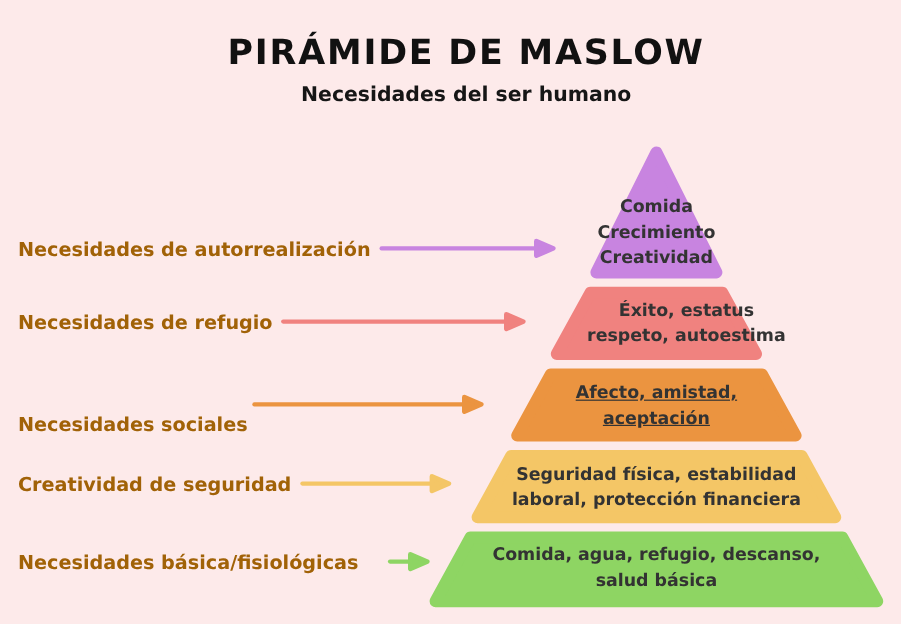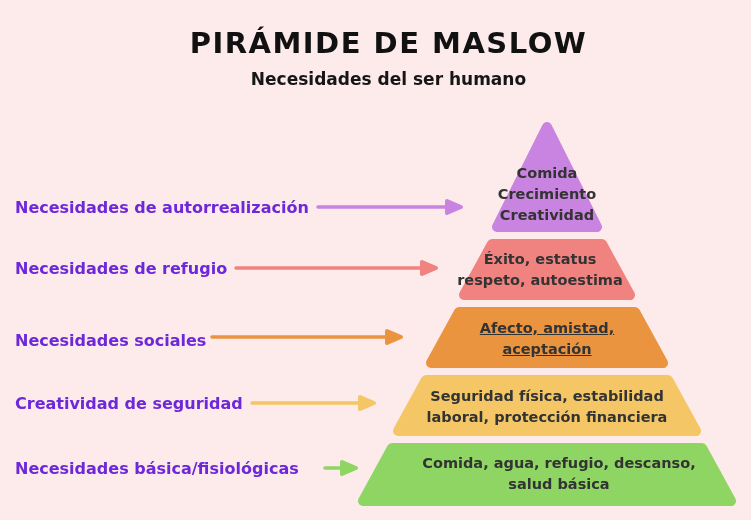--- a/index.html
+++ b/index.html
@@ -56,35 +56,35 @@
   .level-content {
     position: absolute;
     text-align: center;
     font-size: 14.5px;
     font-weight: 600;
     line-height: 21px;
     color: #333333;
     white-space: pre-line;
   }
   .lc-1 { left: 447px; top: 163px; width: 200px; }
-  .lc-2 { left: 430px; top: 249px; width: 220px; }
+  .lc-2 { left: 462px; top: 249px; width: 220px; }
   .lc-3 { left: 437px; top: 318px; width: 220px; text-decoration: underline; }
   .lc-4 { left: 387px; top: 386px; width: 320px; }
-  .lc-5 { left: 389px; top: 453px; width: 340px; }
+  .lc-5 { left: 377px; top: 453px; width: 340px; }
   .level-label {
     position: absolute;
     left: 15px;
     font-size: 16px;
     font-weight: 700;
-    color: #6d28d9;
+    color: #a16207;
     white-space: nowrap;
   }
   .ll-1 { top: 198px; }
   .ll-2 { top: 259px; }
-  .ll-3 { top: 331px; }
+  .ll-3 { top: 344px; }
   .ll-4 { top: 394px; }
   .ll-5 { top: 459px; }
 </style>
 </head>
 <body>
 
 <div class="header">
   <div class="title">PIRÁMIDE DE MASLOW</div>
   <div class="subtitle">Necesidades del ser humano</div>
 </div>

